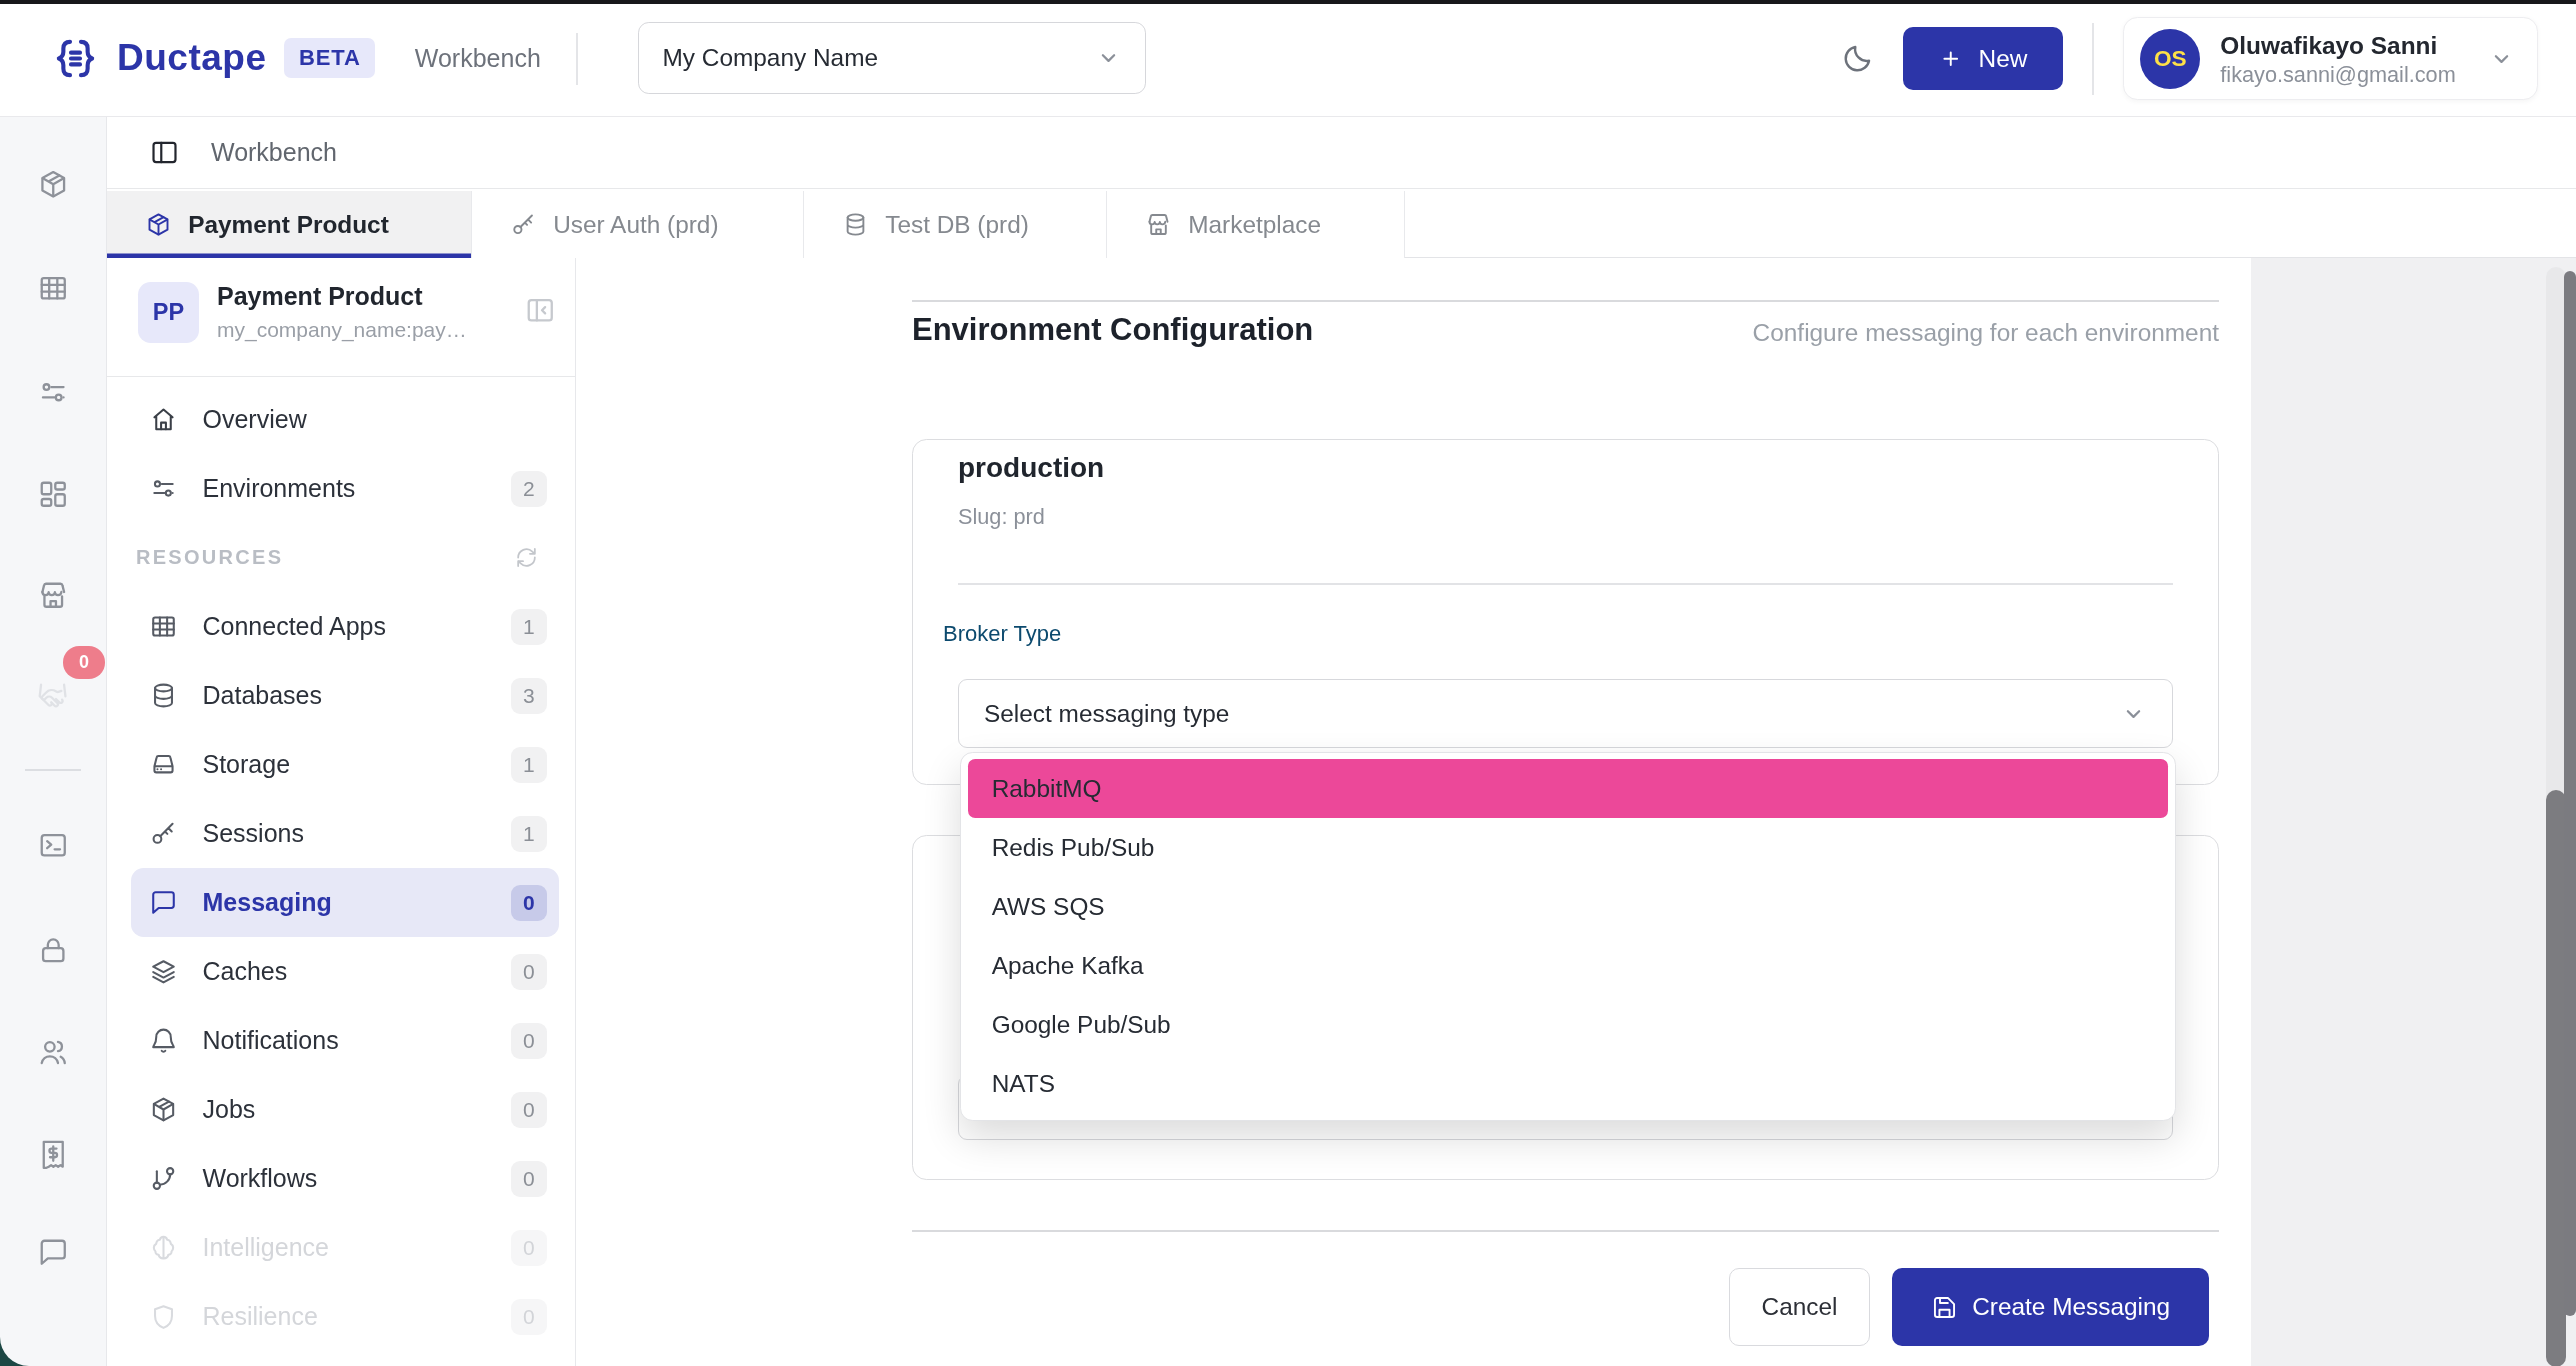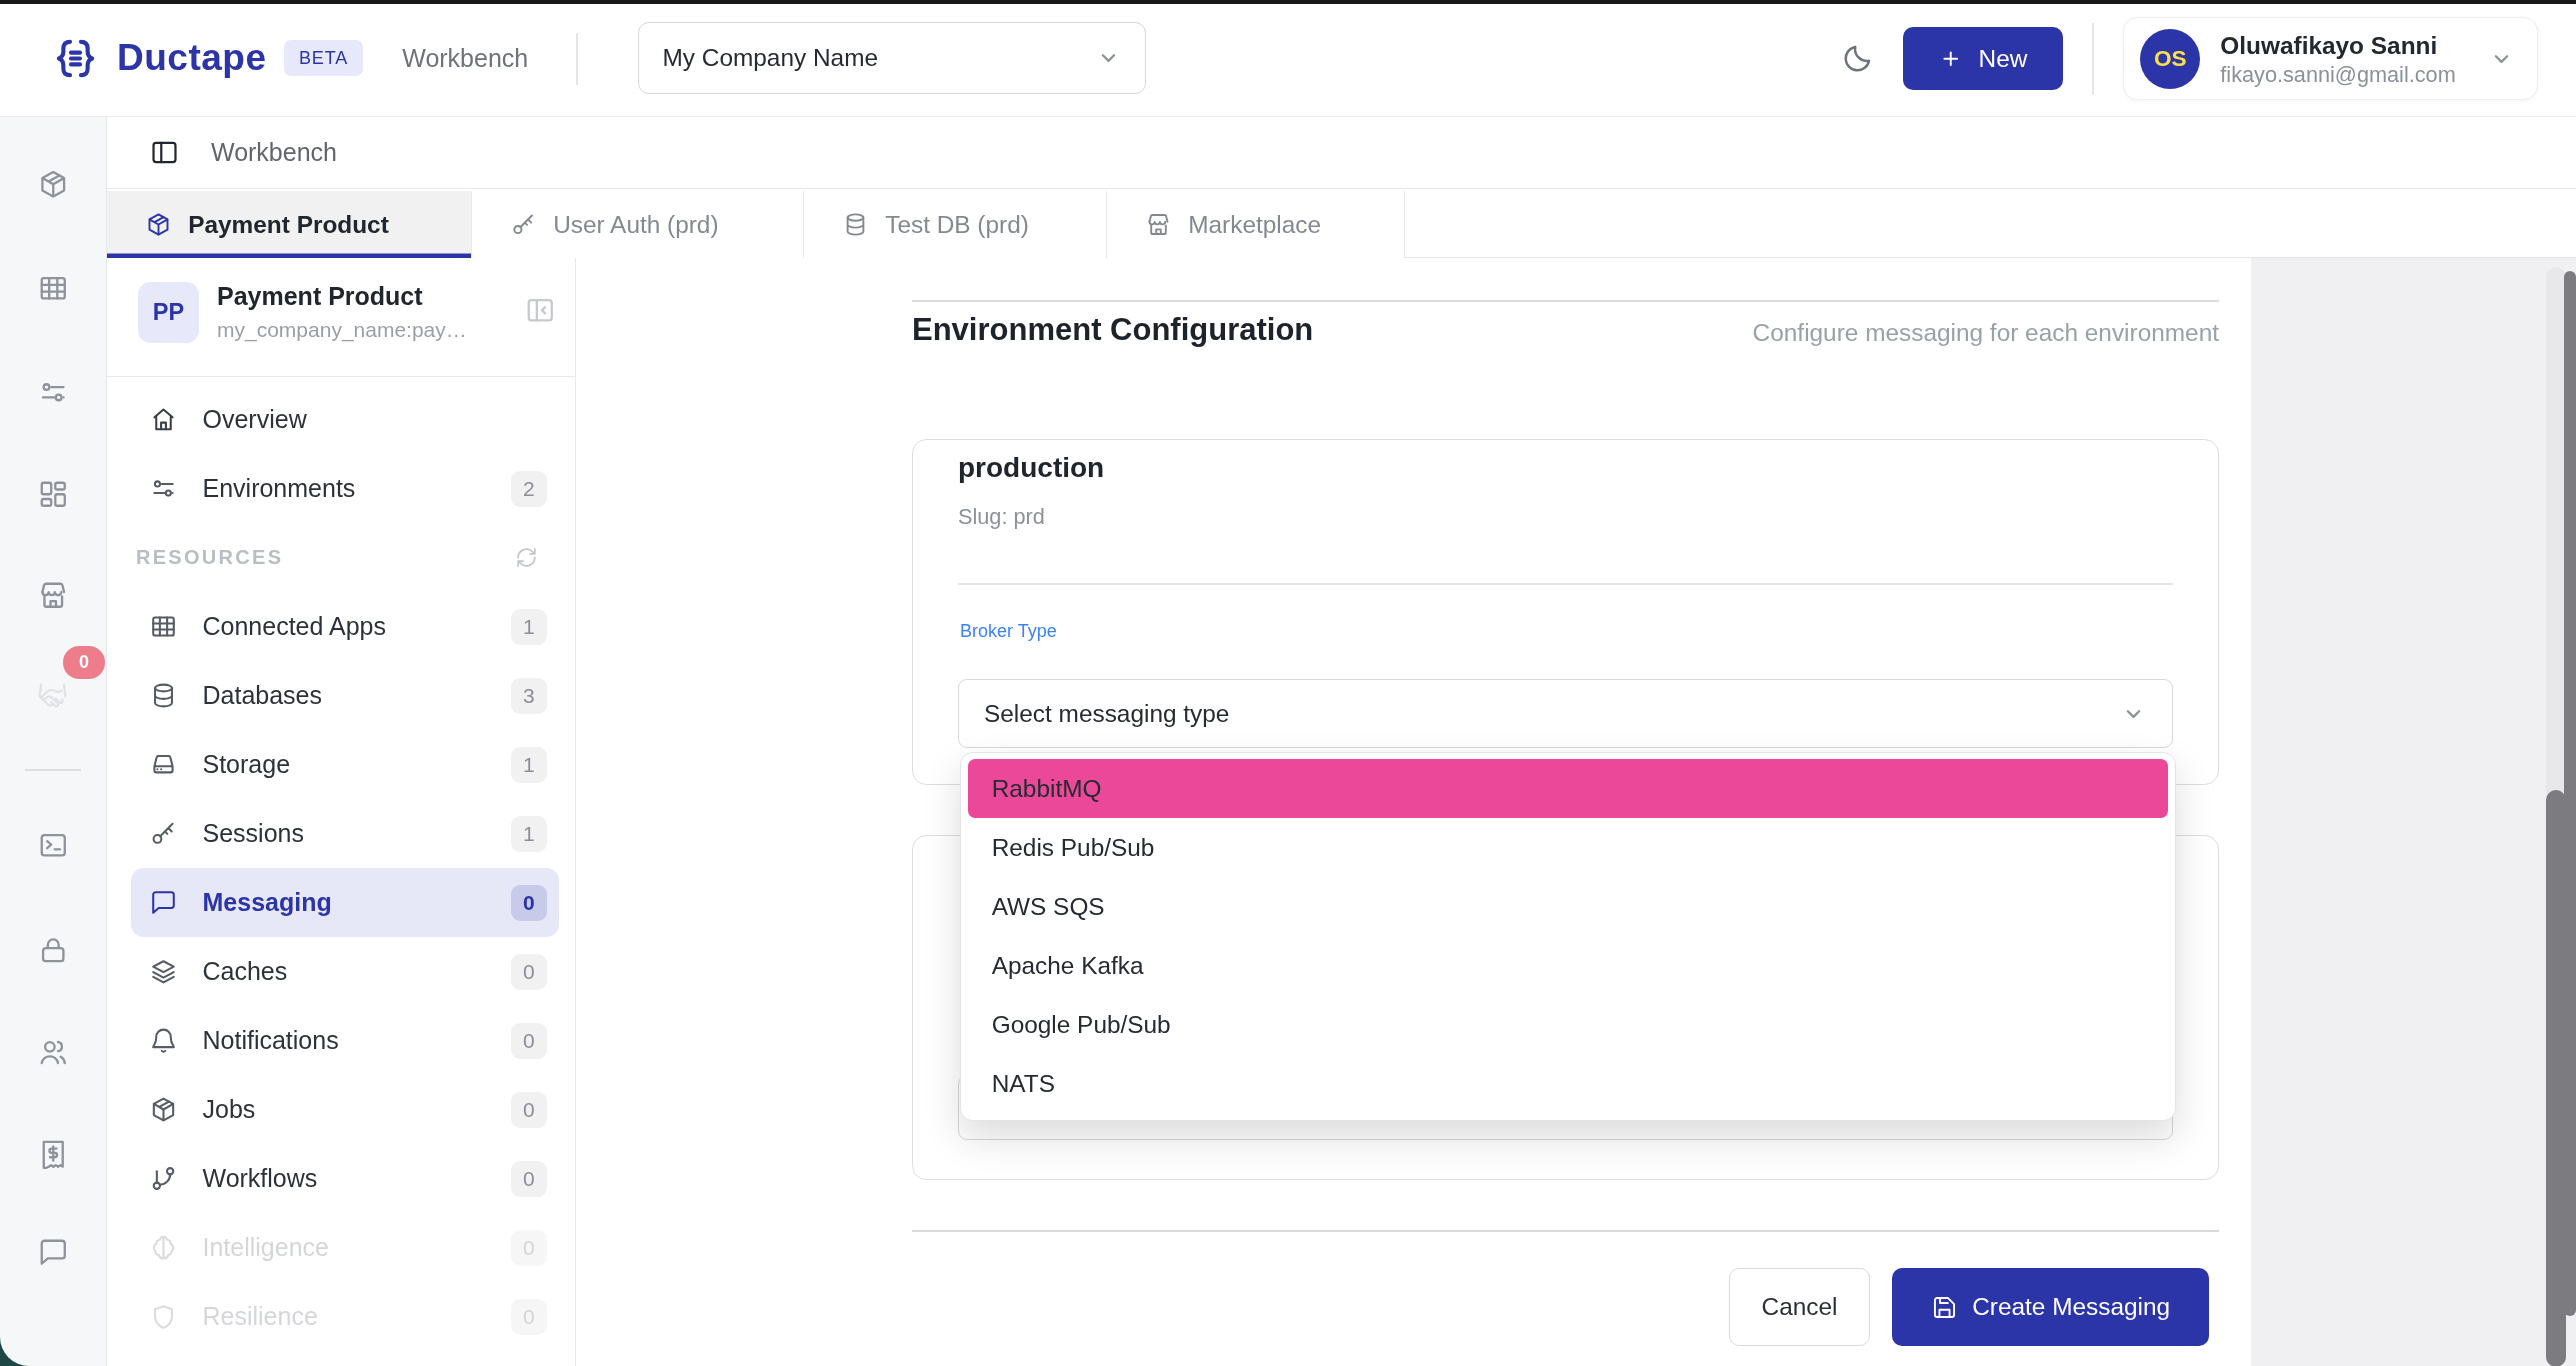--- a/index.html
+++ b/index.html
@@ -11,21 +11,21 @@
 
   
   .top-strip{left:0;top:0;width:2576px;height:3.6px;background:#17171a;z-index:60;}
   .corner-teal{left:0;top:1285px;width:99px;height:81px;background:#1c4744;z-index:0;}
 
   
   .header{left:0;top:0;width:2576px;height:117px;background:#fff;border-bottom:1.8px solid #e9e9ec;
           display:flex;align-items:center;z-index:5;box-sizing:border-box;}
   .logo-wrap{display:flex;align-items:center;gap:18px;margin-left:52px;}
   .logo-text{font-size:37px;font-weight:700;color:#2c35a8;letter-spacing:0.5px;}
-  .beta{background:#e7e8fa;color:#2c35a8;font-size:18px;font-weight:400;letter-spacing:0.9px;
+  .beta{background:#e7e8fa;color:#2c35a8;font-size:22px;font-weight:700;letter-spacing:0.9px;
         padding:7.2px 14.4px;border-radius:7px;}
   .hdr-workbench{font-size:25px;color:#6d727b;margin-left:21.7px;}
   .vdiv{width:1.8px;background:#e4e5e8;}
   .company{position:absolute;left:638px;top:21.7px;width:508px;height:72px;border:1.8px solid #d6d7db;
            border-radius:10.8px;display:flex;align-items:center;box-sizing:border-box;padding:0 23.5px;
            justify-content:space-between;background:#fff;cursor:pointer;}
   .company span{font-size:24.4px;color:#262b33;}
   .hdr-right{position:absolute;right:38px;top:0;height:117px;display:flex;align-items:center;gap:29px;}
   .moon{color:#6d727b;}
   .btn-new{height:63px;padding:0 36px;background:#2c35a8;color:#fff;border:none;border-radius:10px;
@@ -87,21 +87,21 @@
   .main{left:576px;top:258px;width:1675px;height:1108px;background:#fff;z-index:1;
         border-bottom-right-radius:23.5px;}
   .hr{position:absolute;left:336px;width:1307px;height:1.8px;background:#d9dadd;}
   .sec-title{position:absolute;left:336px;top:54px;font-size:31px;font-weight:700;color:#1d222b;}
   .sec-sub{position:absolute;left:336px;top:61px;width:1307px;text-align:right;font-size:24.4px;color:#9aa0a8;}
   .card{position:absolute;left:336px;width:1307px;border:1.8px solid #dcdde0;border-radius:14.4px;
         background:#fff;box-sizing:border-box;}
   .env-name{position:absolute;left:45px;top:11.7px;font-size:28px;font-weight:700;color:#20252d;}
   .env-slug{position:absolute;left:45px;top:64px;font-size:21.7px;color:#8b9099;}
   .card-hr{position:absolute;left:45px;right:45px;top:143px;height:1.8px;background:#e2e3e6;}
-  .fld-lbl{position:absolute;left:47px;top:181px;font-size:18px;color:#3b82f6;}
+  .fld-lbl{position:absolute;left:30px;top:181px;font-size:22px;color:#0c4a6e;}
   .select{position:absolute;left:45px;right:45px;top:239px;height:69px;border:1.8px solid #d7d8dc;
           border-radius:9px;box-sizing:border-box;display:flex;align-items:center;background:#fff;
           padding:0 25px;justify-content:space-between;cursor:pointer;}
   .select span{font-size:24.4px;color:#262b33;}
   .select .ic{color:#8b9099;}
   .select.short{height:65px;}
   .menu{position:absolute;left:384px;top:494px;width:1216px;height:369px;background:#fff;
         border:0.9px solid #e3e4e7;border-radius:12.6px;box-shadow:0 16.2px 38px rgba(0,0,0,.14);
         box-sizing:border-box;padding:6.3px 0;z-index:10;}
   .opt{height:59px;margin:0 7.2px;display:flex;align-items:center;padding-left:23.5px;font-size:24.4px;

